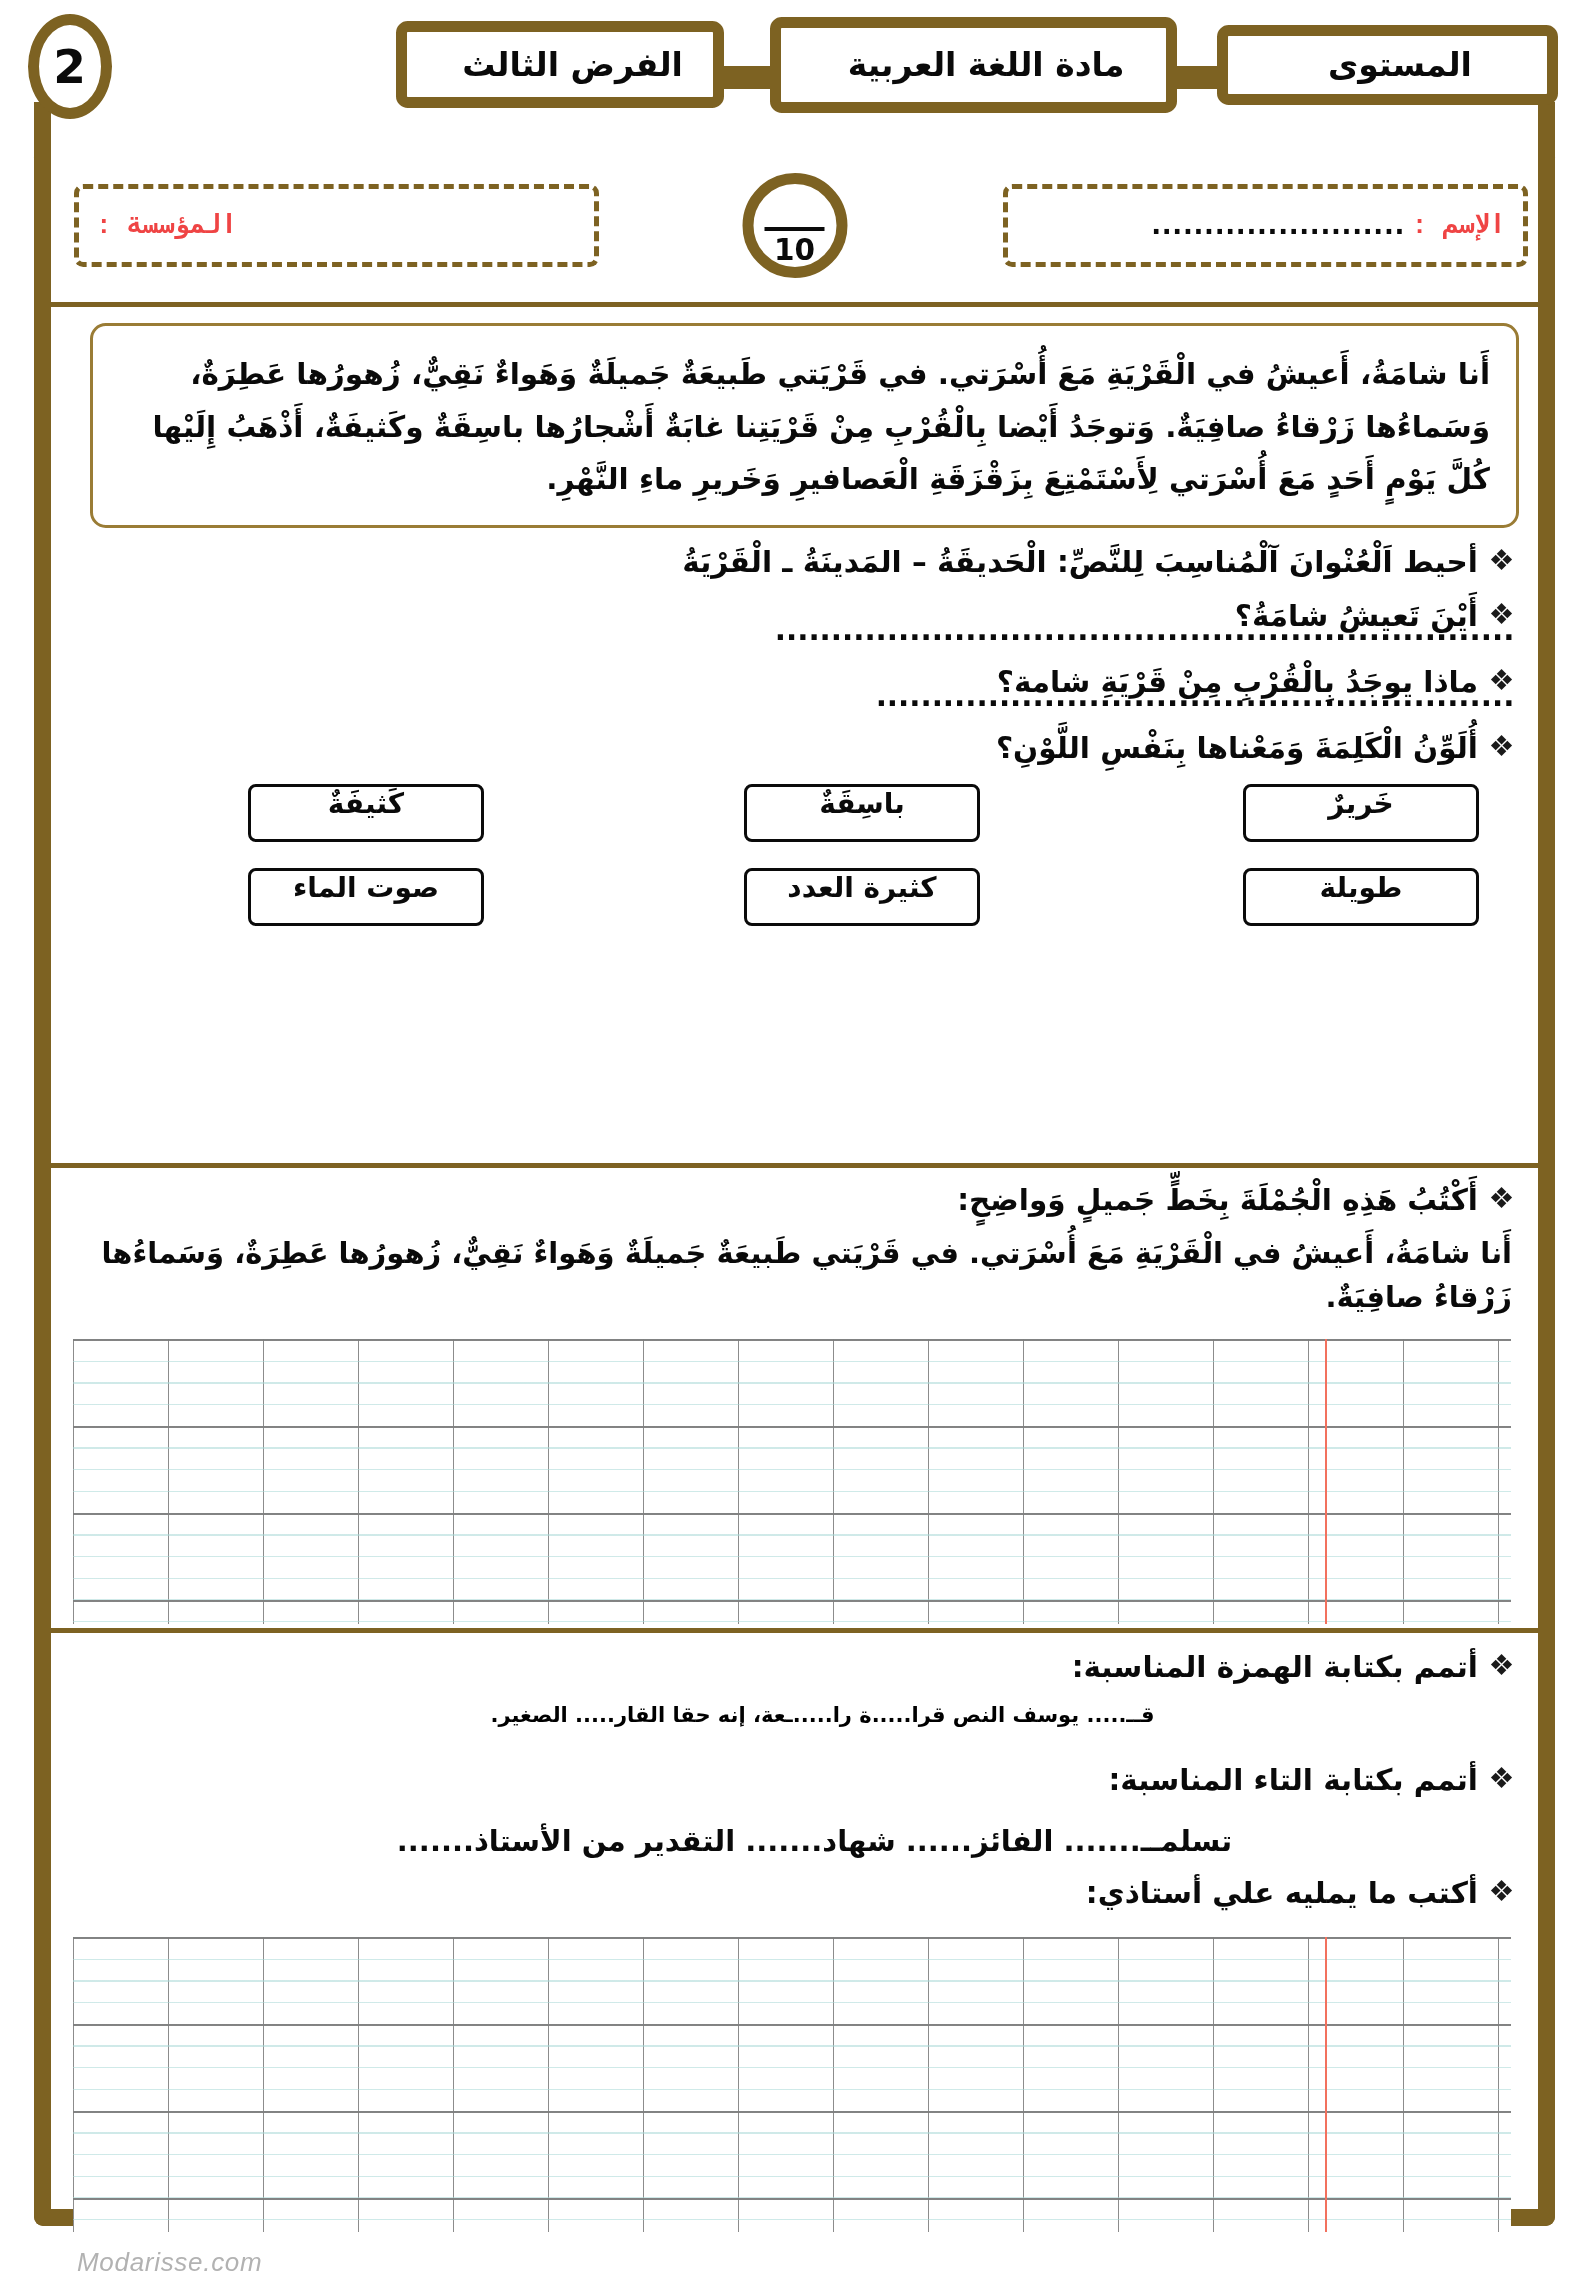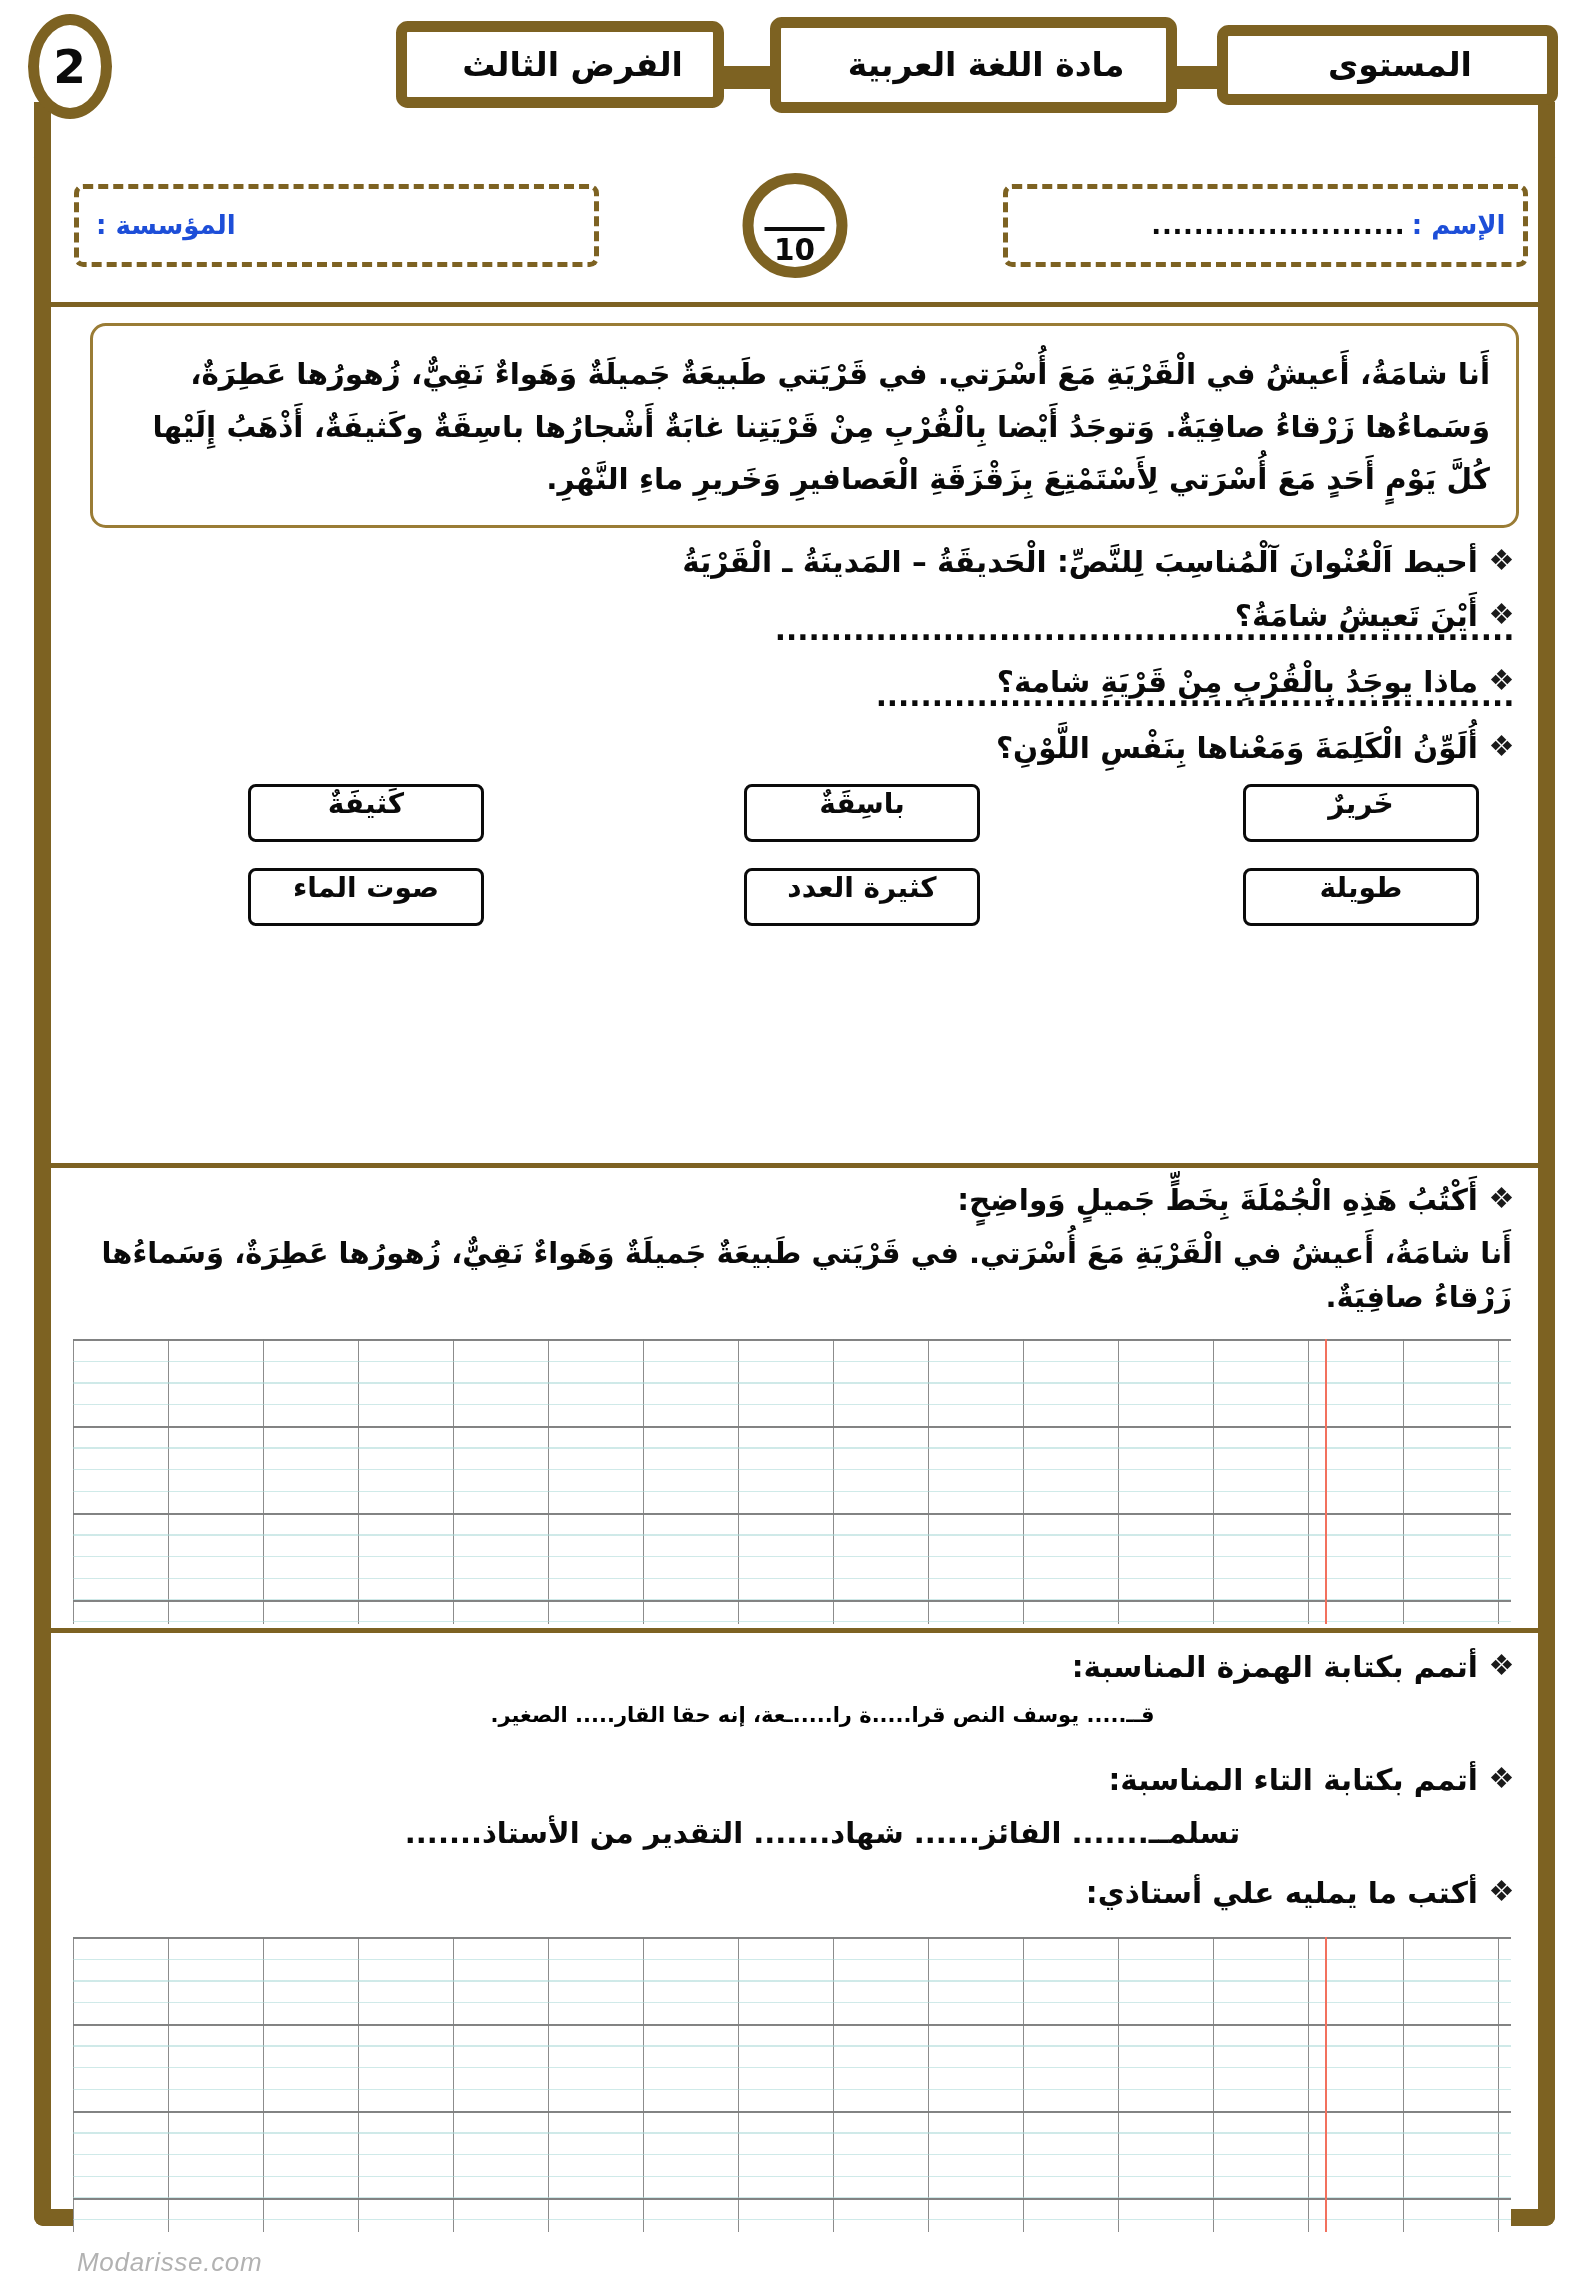--- a/index.html
+++ b/index.html
@@ -74,21 +74,21 @@
     position:absolute;left:17px;top:129px;width:1487px;height:131px;
   }
   .dashbox{
     position:absolute;top:15.8px;height:83px;
     border:5.9px dashed #7d6222;border-radius:9.2px;background:#fff;
     box-sizing:border-box;
     display:flex;align-items:center;
     padding:0 17px;
   }
   .dashbox .lbl{
-    font-size:26px;font-weight:bold;color:#1d4ed8;white-space:nowrap;
+    font-size:26px;font-weight:bold;color:#ef4444;white-space:nowrap;font-family:Liberation Mono, monospace;
   }
   .dashbox .dots{
     font-size:26px;font-weight:bold;color:#0a0a0a;letter-spacing:0.7px;
     margin-right:6.6px;
   }
   #box-name{right:10.5px;width:525px;}
   #box-school{right:939px;width:525px;justify-content:flex-end;}
   #scoreoval{
     position:absolute;left:50%;top:5.3px;transform:translateX(-50%);
     width:105px;height:105px;
@@ -303,21 +303,21 @@
       <span class="bullet">❖</span>
       <span class="qtext">أتمم بكتابة الهمزة المناسبة:</span>
     </div>
     <p style="position:absolute;top:55px;right:26px;width:1379px;margin:0;
               font-size:21px;font-weight:bold;text-align:center;color:#000000;">قــ..... يوسف النص قرا.....ة را.....ـعة، إنه حقا القار..... الصغير.</p>
 
     <div class="q" style="position:absolute;top:113px;right:23.6px;width:1445px;">
       <span class="bullet">❖</span>
       <span class="qtext">أتمم بكتابة التاء المناسبة:</span>
     </div>
-    <p style="position:absolute;top:168px;right:26px;width:1379px;margin:0;
+    <p style="position:absolute;top:168px;right:26px;width:1379px;margin:8px;
               font-size:29px;font-weight:bold;text-align:center;color:#0a0a0a;">تسلمــ....... الفائز...... شهاد....... التقدير من الأستاذ.......</p>
 
     <div class="q" style="position:absolute;top:226px;right:23.6px;width:1445px;">
       <span class="bullet">❖</span>
       <span class="qtext">أكتب ما يمليه علي أستاذي:</span>
     </div>
 
     <div class="ruled" style="left:22px;top:289px;width:1438px;height:295px;">
       <div class="vlines"></div>
       <div class="hminor"></div>

